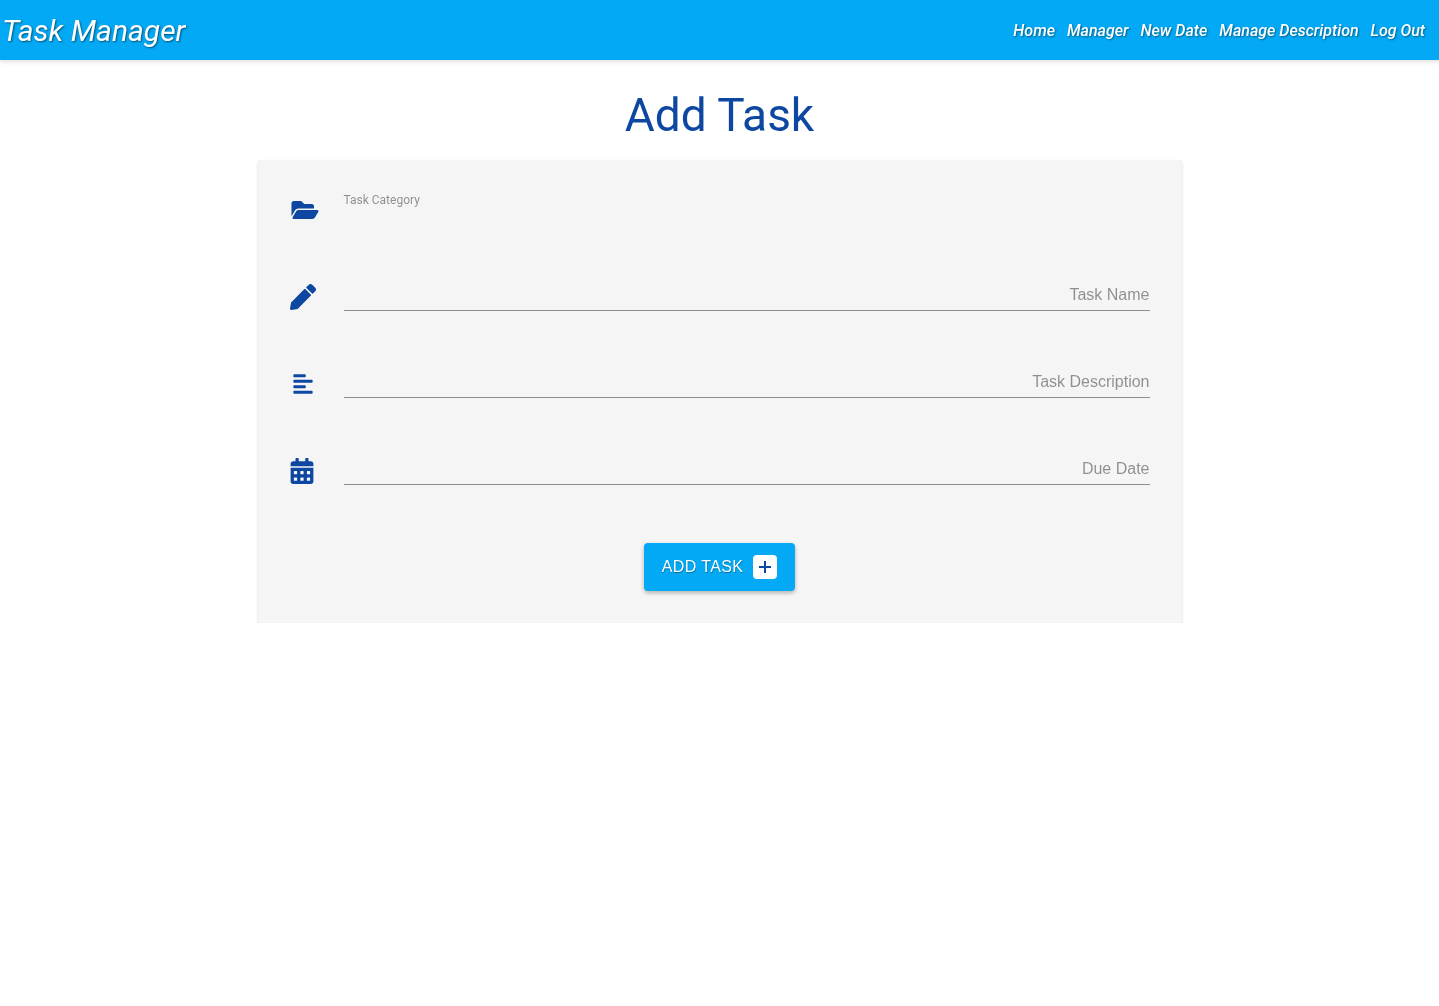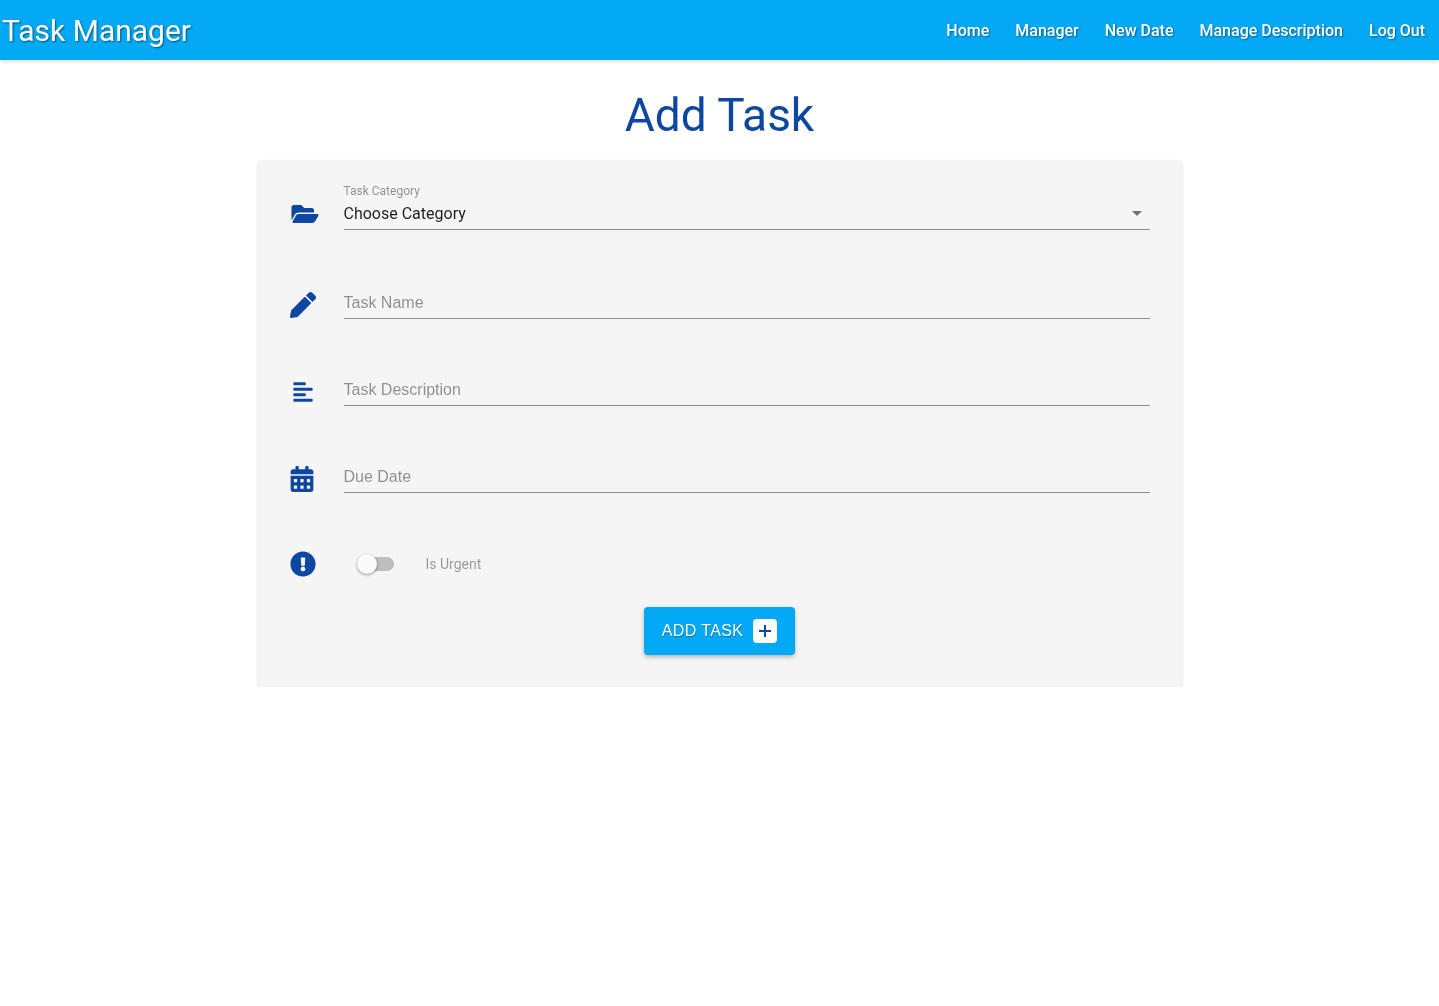--- a/index.html
+++ b/index.html
@@ -13,31 +13,32 @@
       color: rgba(0,0,0,0.87);
     }
     .navbar {
       background: #03a9f4;
       height: 60px;
       display: flex;
       align-items: center;
       justify-content: space-between;
       padding: 0 14px 0 0;
       box-shadow: 0 2px 4px rgba(0,0,0,0.12);
+      font-style: italic;
     }
     .brand {
       color: #fff;
       font-size: 30px;
       font-weight: 400;
       text-shadow: 1px 1px 2px rgba(0,0,0,0.5);
       padding-left: 2px;
     }
     .nav-links {
       display: flex;
-      gap: 26px;
+      gap: 12px;
       text-align: center;
     }
     .nav-link {
       color: #fff;
       font-size: 16px;
       font-weight: 500;
       text-shadow: 1px 1px 2px rgba(0,0,0,0.45);
       cursor: pointer;
     }
     .page-title {
@@ -101,20 +102,21 @@
       margin-right: 8px;
     }
     .text-input {
       width: 100%;
       border: none;
       border-bottom: 1px solid rgba(0,0,0,0.42);
       background: transparent;
       font-size: 16px;
       padding: 4px 0 6px;
       outline: none;
+      text-align: right;
     }
     .text-input::placeholder {
       color: rgba(0,0,0,0.42);
     }
     .switch-row {
       display: flex;
       align-items: center;
     }
     .switch-row .icon-col { width: 60px; }
     .switch {
@@ -191,24 +193,20 @@
 <div class="card">
 
   <div class="form-row" style="margin-bottom:60px;">
     <div class="icon-col" style="margin-top:14px;">
       <svg width="30" height="24" viewBox="0 0 576 512" fill="#0d47a1">
           <path d="M572.694 292.093L500.27 416.248A63.997 63.997 0 0 1 444.989 448H45.025c-18.523 0-30.064-20.093-20.731-36.093l72.424-124.155A64 64 0 0 1 152 256h399.964c18.523 0 30.064 20.093 20.73 36.093zM152 224h328v-48c0-26.51-21.49-48-48-48H272l-64-64H48C21.49 64 0 85.49 0 112v278.046l69.077-118.418C86.214 242.25 117.989 224 152 224z"></path>
         </svg>
     </div>
     <div class="field-col">
       <span class="small-label">Task Category</span>
-      <div class="select-line">
-        <span class="select-value">Choose Category</span>
-        <span class="caret"></span>
-      </div>
     </div>
   </div>
 
   <div class="form-row">
     <div class="icon-col">
       <svg width="26" height="26" viewBox="0 0 512 512" fill="#0d47a1">
           <path d="M497.9 142.1l-46.1 46.1c-4.7 4.7-12.3 4.7-17 0l-111-111c-4.7-4.7-4.7-12.3 0-17l46.1-46.1c18.7-18.7 49.1-18.7 67.9 0l60.1 60.1c18.8 18.7 18.8 49.1 0 67.9zM284.2 99.8L21.6 362.4.4 483.9c-2.9 16.4 11.4 30.6 27.8 27.8l121.5-21.3 262.6-262.6c4.7-4.7 4.7-12.3 0-17l-111-111c-4.8-4.7-12.4-4.7-17.1 0z"></path>
         </svg>
     </div>
     <div class="field-col">
@@ -231,31 +229,20 @@
     <div class="icon-col">
       <svg width="24" height="26" viewBox="0 0 448 512" fill="#0d47a1">
           <path d="M0 464c0 26.5 21.5 48 48 48h352c26.5 0 48-21.5 48-48V192H0v272zm320-196c0-6.6 5.4-12 12-12h40c6.6 0 12 5.4 12 12v40c0 6.6-5.4 12-12 12h-40c-6.6 0-12-5.4-12-12v-40zm0 128c0-6.6 5.4-12 12-12h40c6.6 0 12 5.4 12 12v40c0 6.6-5.4 12-12 12h-40c-6.6 0-12-5.4-12-12v-40zM192 268c0-6.6 5.4-12 12-12h40c6.6 0 12 5.4 12 12v40c0 6.6-5.4 12-12 12h-40c-6.6 0-12-5.4-12-12v-40zm0 128c0-6.6 5.4-12 12-12h40c6.6 0 12 5.4 12 12v40c0 6.6-5.4 12-12 12h-40c-6.6 0-12-5.4-12-12v-40zM64 268c0-6.6 5.4-12 12-12h40c6.6 0 12 5.4 12 12v40c0 6.6-5.4 12-12 12H76c-6.6 0-12-5.4-12-12v-40zm0 128c0-6.6 5.4-12 12-12h40c6.6 0 12 5.4 12 12v40c0 6.6-5.4 12-12 12H76c-6.6 0-12-5.4-12-12v-40zM400 64h-48V16c0-8.8-7.2-16-16-16h-32c-8.8 0-16 7.2-16 16v48H160V16c0-8.8-7.2-16-16-16h-32c-8.8 0-16 7.2-16 16v48H48C21.5 64 0 85.5 0 112v48h448v-48c0-26.5-21.5-48-48-48z"></path>
         </svg>
     </div>
     <div class="field-col">
       <input class="text-input" type="text" placeholder="Due Date" style="">
     </div>
   </div>
 
-  <div class="form-row switch-row" style="margin-bottom:30px;">
-    <div class="icon-col">
-      <svg width="26" height="26" viewBox="0 0 512 512" fill="#0d47a1">
-          <path d="M504 256c0 137-111 248-248 248S8 393 8 256 119 8 256 8s248 111 248 248zm-248 50c-25.405 0-46 20.595-46 46s20.595 46 46 46 46-20.595 46-46-20.595-46-46-46zm-43.673-165.346l7.418 136c.347 6.364 5.609 11.346 11.982 11.346h48.546c6.373 0 11.635-4.982 11.982-11.346l7.418-136c.375-6.874-5.098-12.654-11.982-12.654h-63.383c-6.884 0-12.356 5.78-11.981 12.654z"></path>
-        </svg>
-    </div>
-    <div class="switch">
-      <div class="switch-thumb"></div>
-    </div>
-    <span class="switch-label">Is Urgent</span>
-  </div>
 
   <div class="btn-row">
     <button class="add-btn">
       <span>ADD TASK</span>
       <span class="plus-badge">
         <svg width="16" height="16" viewBox="0 0 16 16" fill="#0d47a1">
             <rect x="7" y="2" width="2" height="12"></rect>
             <rect x="2" y="7" width="12" height="2"></rect>
           </svg>
       </span>

